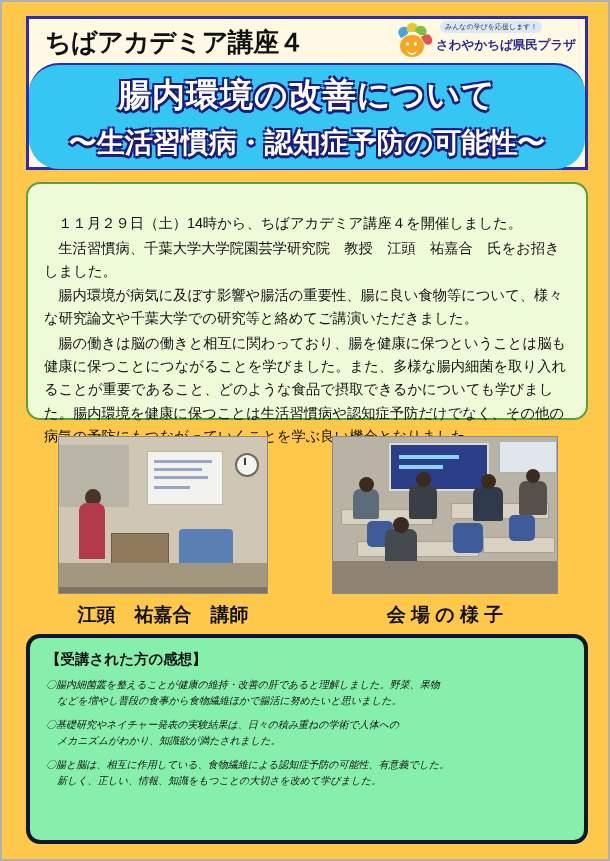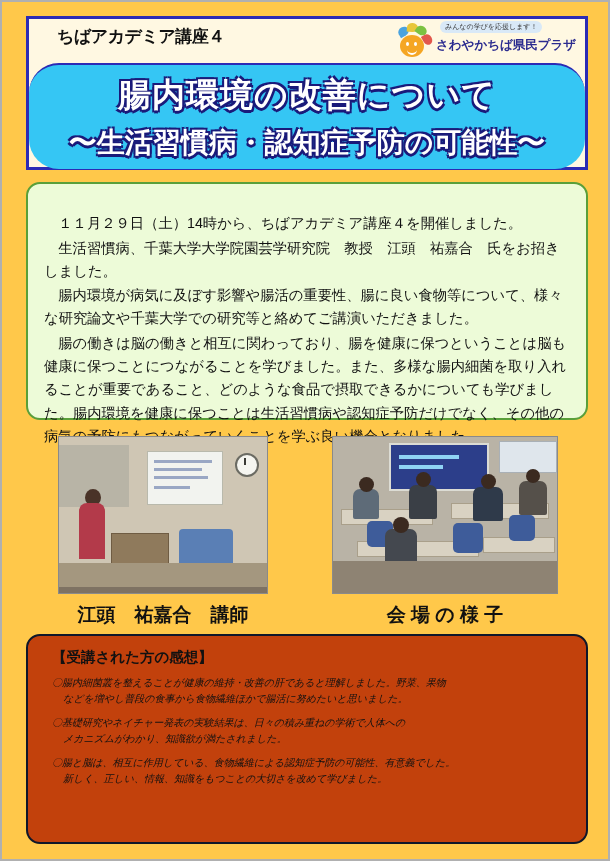--- a/index.html
+++ b/index.html
@@ -32,26 +32,25 @@
     box-sizing: border-box;
   }
   .header-title-row {
     position: relative;
     height: 42px;
   }
   .course-title {
     position: absolute;
     left: 16px;
     top: 6px;
-    font-size: 17px;
+    font-size: 26px;
     font-weight: bold;
     color: #111111;
     letter-spacing: -0.5px;
     white-space: nowrap;
-    margin-left: 12px;
   }
   .logo-wrap {
     position: absolute;
     right: 8px;
     top: 2px;
     width: 185px;
     height: 40px;
   }
   .logo-tagline {
     position: absolute;
@@ -236,25 +235,25 @@
   .rp-head { position:absolute; border-radius:50%; background:#3b2a20; }
   .rp-floor { position:absolute; left:0; top:124px; width:100%; height:34px; background:#8e8373; }
 
   
   .impressions {
     position: absolute;
     left: 24px;
     top: 632px;
     width: 562px;
     height: 210px;
-    background: #c2410c;
-    border: 2px solid #0f172a;
+    background: #86efac;
+    border: 4px solid #0f172a;
     border-radius: 14px;
     box-sizing: border-box;
-    padding: 12px 24px;
+    padding: 12px 16px;
   }
   .imp-title {
     font-size: 14.5px;
     font-weight: bold;
     color: #111111;
     margin-bottom: 8px;
   }
   .imp-item {
     font-size: 10px;
     line-height: 1.55;

